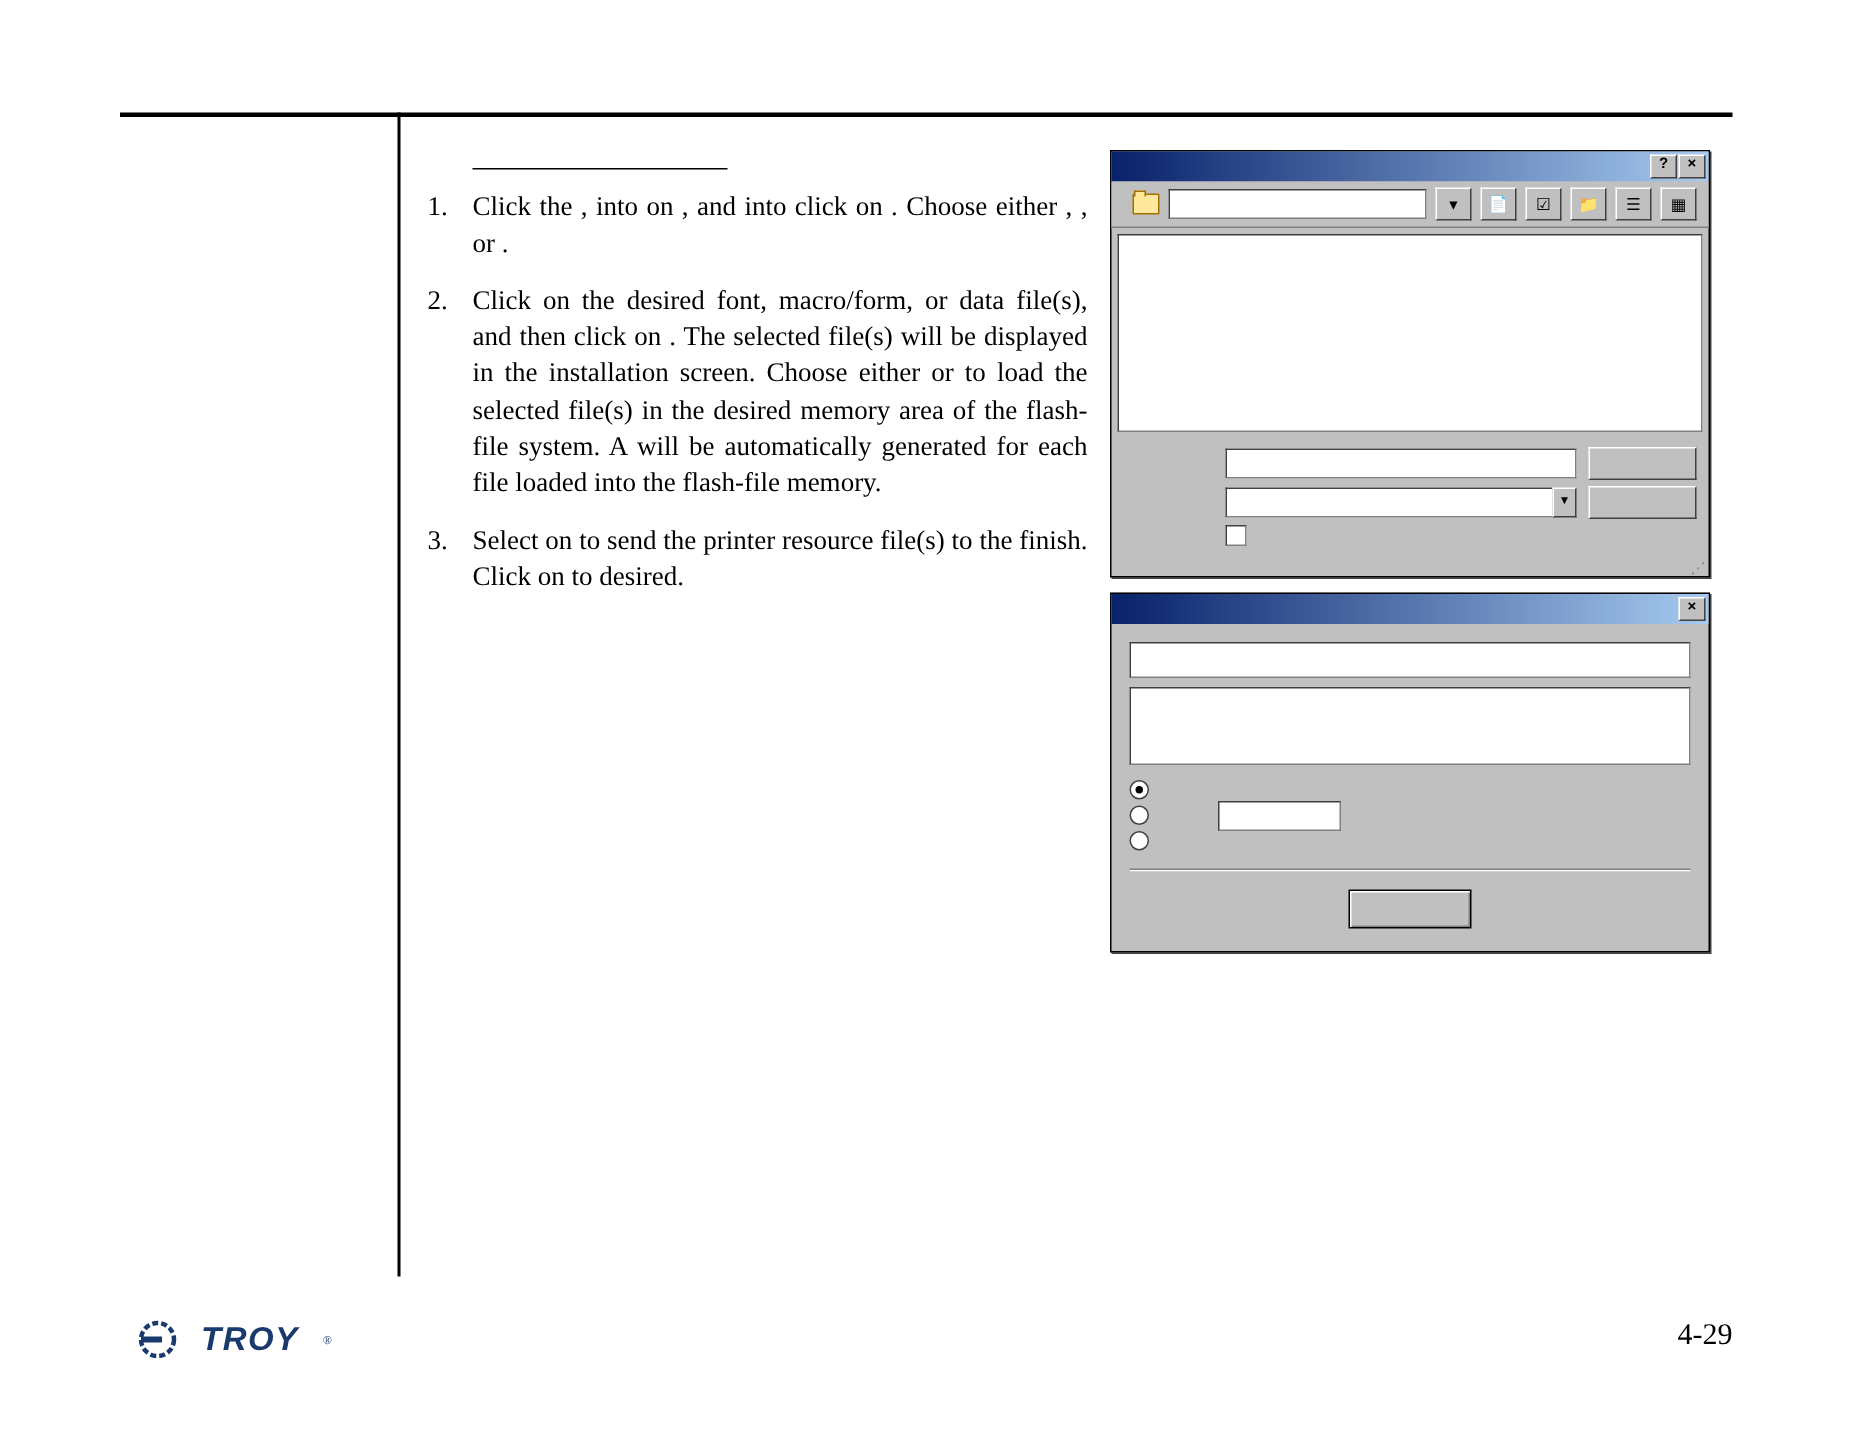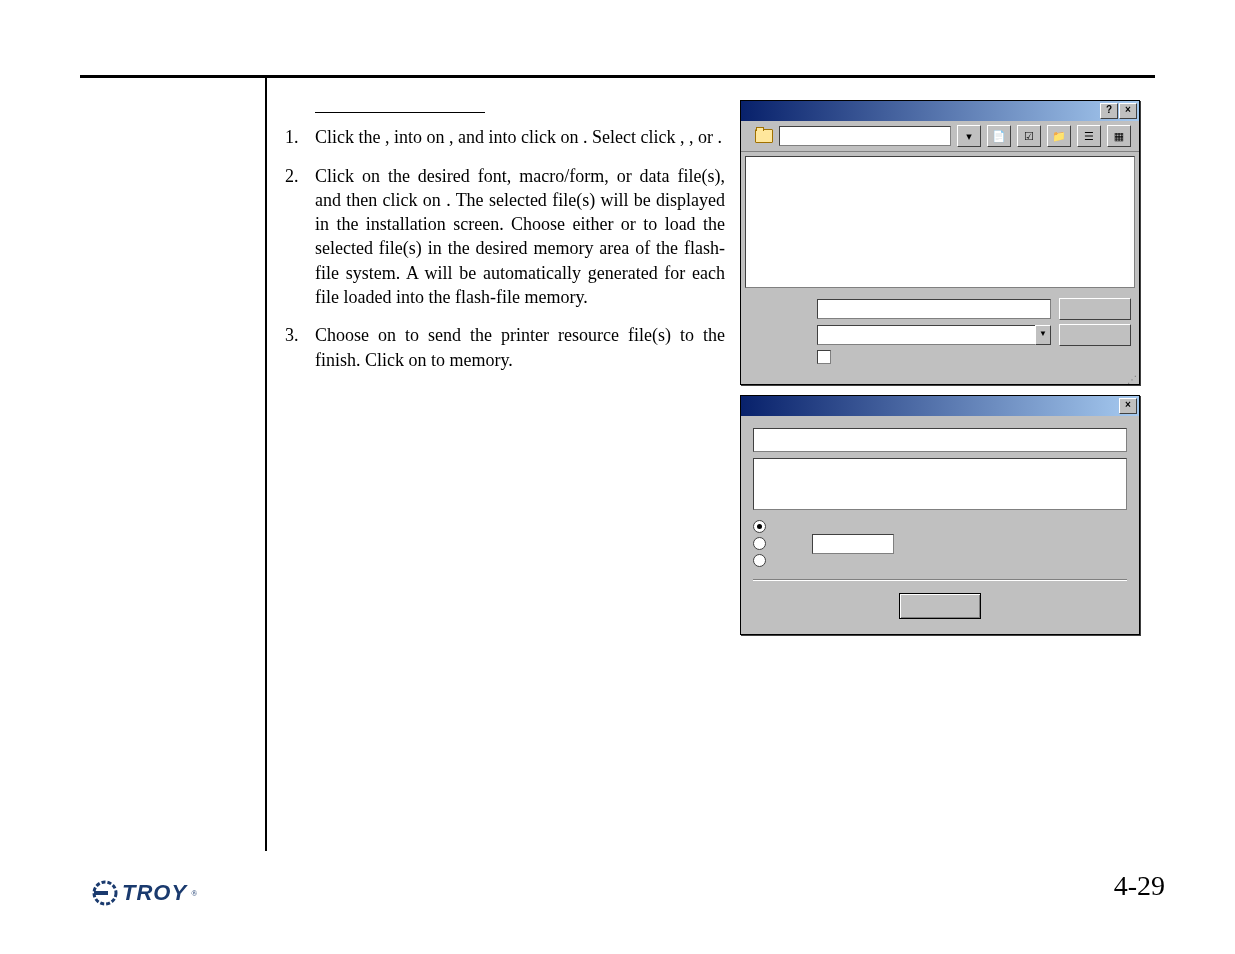--- a/index.html
+++ b/index.html
@@ -37,48 +37,48 @@
 .big-area{height:50px;background:#fff;border:1px solid #808080;border-top-color:#404040;border-left-color:#404040;margin-bottom:10px}
 .radios{display:flex;align-items:flex-start;gap:40px}
 .rcolopt{display:flex;flex-direction:column;gap:4px}
 .ropt{display:flex;align-items:center;gap:6px;font-size:11px}
 .radio{width:11px;height:11px;border:1px solid #404040;border-radius:50%;background:#fff;display:flex;align-items:center;justify-content:center}
 .radio.sel::after{content:"";width:5px;height:5px;background:#000;border-radius:50%}
 .small-in{width:80px;height:18px;background:#fff;border:1px solid #808080;border-top-color:#404040;border-left-color:#404040}
 .sep{height:1px;background:#808080;border-bottom:1px solid #fff;margin:12px 0}
 .btnrow{text-align:center}
 .ok{display:inline-block;width:80px;height:24px;border:1px solid #000;background:#c0c0c0;box-shadow:inset 1px 1px 0 #fff,inset -1px -1px 0 #808080;font-size:11px;line-height:22px;cursor:pointer}
-.pagenum{position:absolute;right:70px;bottom:52px;font-size:28px}
-.logo{position:absolute;left:92px;bottom:48px;display:flex;align-items:center;gap:4px}
+.pagenum{position:absolute;right:80px;bottom:52px;font-size:20px}
+.logo{position:absolute;left:92px;bottom:48px;display:flex;align-items:center;gap:16px}
 .logoicon{width:26px;height:26px;position:relative}
 .logoicon svg{width:26px;height:26px}
 .logotext{font-family:Arial,sans-serif;font-weight:900;font-style:italic;font-size:22px;letter-spacing:1px;color:#1a3a6e}
 .logoreg{font-size:8px;color:#1a3a6e;vertical-align:top}
 </style>
 </head>
 <body>
 
 <div class="page">
   <div class="rule-h"></div>
   <div class="rule-v"></div>
 
   <div class="content">
     <div style="margin-left:30px;margin-bottom:6px"><span class="underline"></span></div>
     <ol>
       <li>
         <span class="num">1.</span>
-        <span class="txt"><span>Click the </span><span>, into on </span><span>, and into click on </span><span>.  Select click </span><span>, </span><span>, or </span><span>.</span></span>
+        <span class="txt"><span>Click the </span><span>, into on </span><span>, and into click on </span><span>.  Choose either </span><span>, </span><span>, or </span><span>.</span></span>
       </li>
       <li>
         <span class="num">2.</span>
         <span class="txt"><span>Click on the desired font, macro/form, or data file(s), and then click on </span><span>.  The selected file(s) will be displayed in the installation screen.  Choose either </span><span> or </span><span> to load the selected file(s) in the desired memory area of the flash-file system.  A </span><span> will be automatically generated for each file loaded into the flash-file memory.</span></span>
       </li>
       <li>
         <span class="num">3.</span>
-        <span class="txt"><span>Choose on </span><span> to send the printer resource file(s) to the finish.  Click on </span><span> to memory.</span></span>
+        <span class="txt"><span>Select on </span><span> to send the printer resource file(s) to the finish.  Click on </span><span> to desired.</span></span>
       </li>
     </ol>
   </div>
 
   <div class="rcol">
     <div class="win">
       <div class="titlebar">
         <span></span>
         <div class="tbtns">
           <div class="tbtn">?</div>

